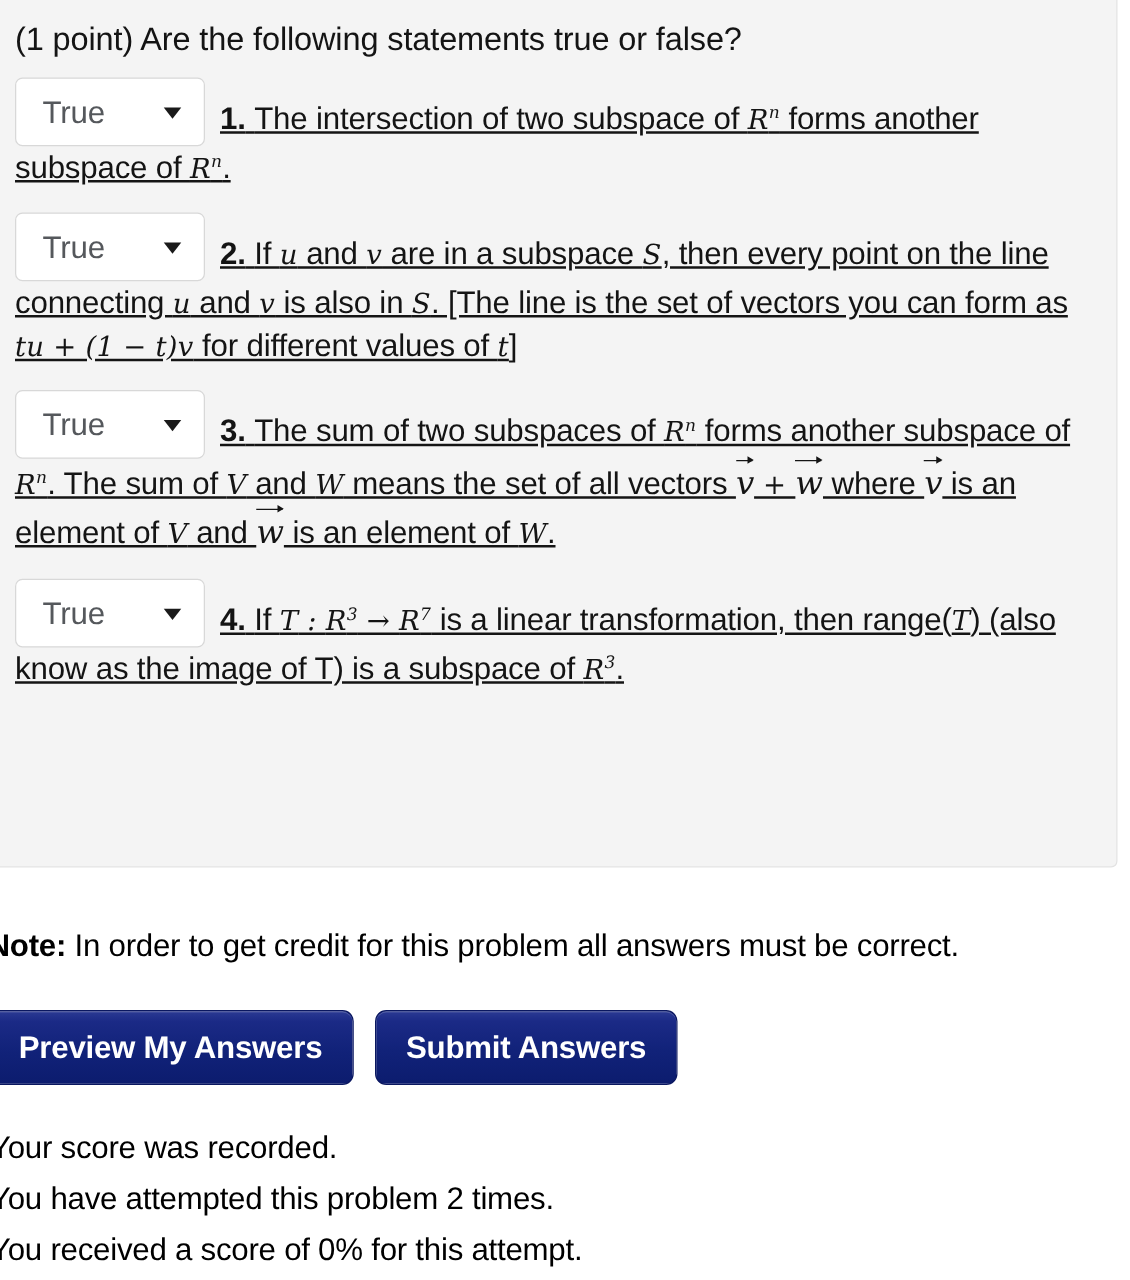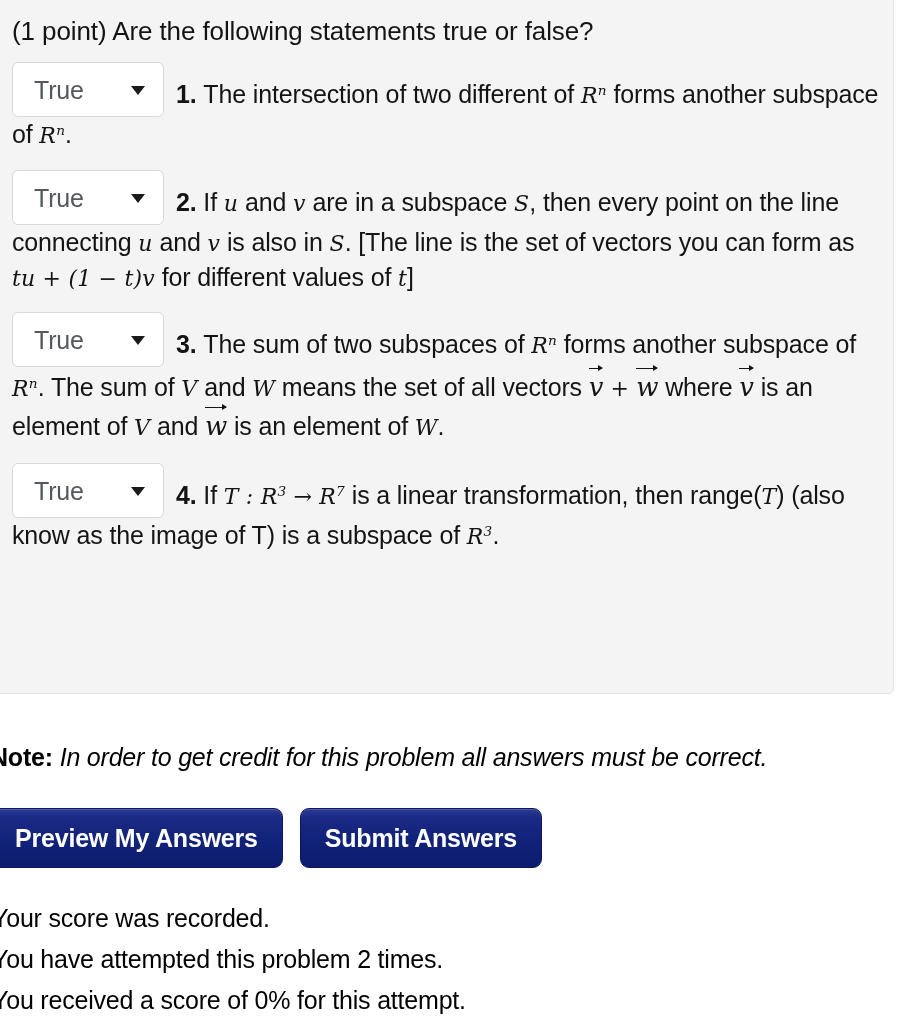--- a/index.html
+++ b/index.html
@@ -37,20 +37,21 @@
     letter-spacing: -0.1px;
   }
 
   
   .statement {
     font-size: 25px;
     line-height: 1.42;
     color: #141414;
     margin: 0 0 16px 0;
     letter-spacing: -0.15px;
+    text-decoration: underline;
   }
   .statement.st1 { margin-bottom: 17px; }
   .statement.st2 { margin-bottom: 16px; }
   .statement.st3 { margin-bottom: 18px; }
   .statement.st4 { margin-bottom: 0; }
 
   
   .tf-select {
     display: inline-block;
     vertical-align: -14px;
@@ -135,21 +136,21 @@
     left: -10px;
     top: 742px;
     width: 914px;
     font-size: 25px;
     line-height: 1.2;
     color: #000000;
     white-space: nowrap;
     letter-spacing: -0.2px;
   }
   .note-label { font-weight: bold; }
-  .note-body { font-style: italic; }
+  .note-body { }
 
   
   .button-row {
     position: absolute;
     left: -10px;
     top: 808px;
   }
   .wb-button {
     display: inline-block;
     box-sizing: border-box;
@@ -190,21 +191,21 @@
 <body>
 
 <div class="problem-card">
 
   <p class="prompt-line">(1 point) Are the following statements true or false?</p>
 
   <div class="statement st1">
     <span class="tf-select">
       <span class="sel-value">True</span>
       <span class="caret"></span>
-    </span><span class="stmt-num">1.</span><span>&nbsp;</span><span>The intersection of two different of </span><span class="m"><span>R</span><sup>n</sup></span><span> forms another subspace of </span><span class="m"><span>R</span><sup>n</sup></span><span>.</span>
+    </span><span class="stmt-num">1.</span><span>&nbsp;</span><span>The intersection of two subspace of </span><span class="m"><span>R</span><sup>n</sup></span><span> forms another subspace of </span><span class="m"><span>R</span><sup>n</sup></span><span>.</span>
   </div>
 
   <div class="statement st2">
     <span class="tf-select">
       <span class="sel-value">True</span>
       <span class="caret"></span>
     </span><span class="stmt-num">2.</span><span>&nbsp;</span><span>If </span><span class="m">u</span><span> and </span><span class="m">v</span><span> are in a subspace </span><span class="m">S</span><span>, then every point on the line connecting </span><span class="m">u</span><span> and </span><span class="m">v</span><span> is also in </span><span class="m">S</span><span>. [The line is the set of vectors you can form as </span><span class="m">tu + (1 − t)v</span><span> for different values of </span><span class="m">t</span><span>]</span>
   </div>
 
   <div class="statement st3">

